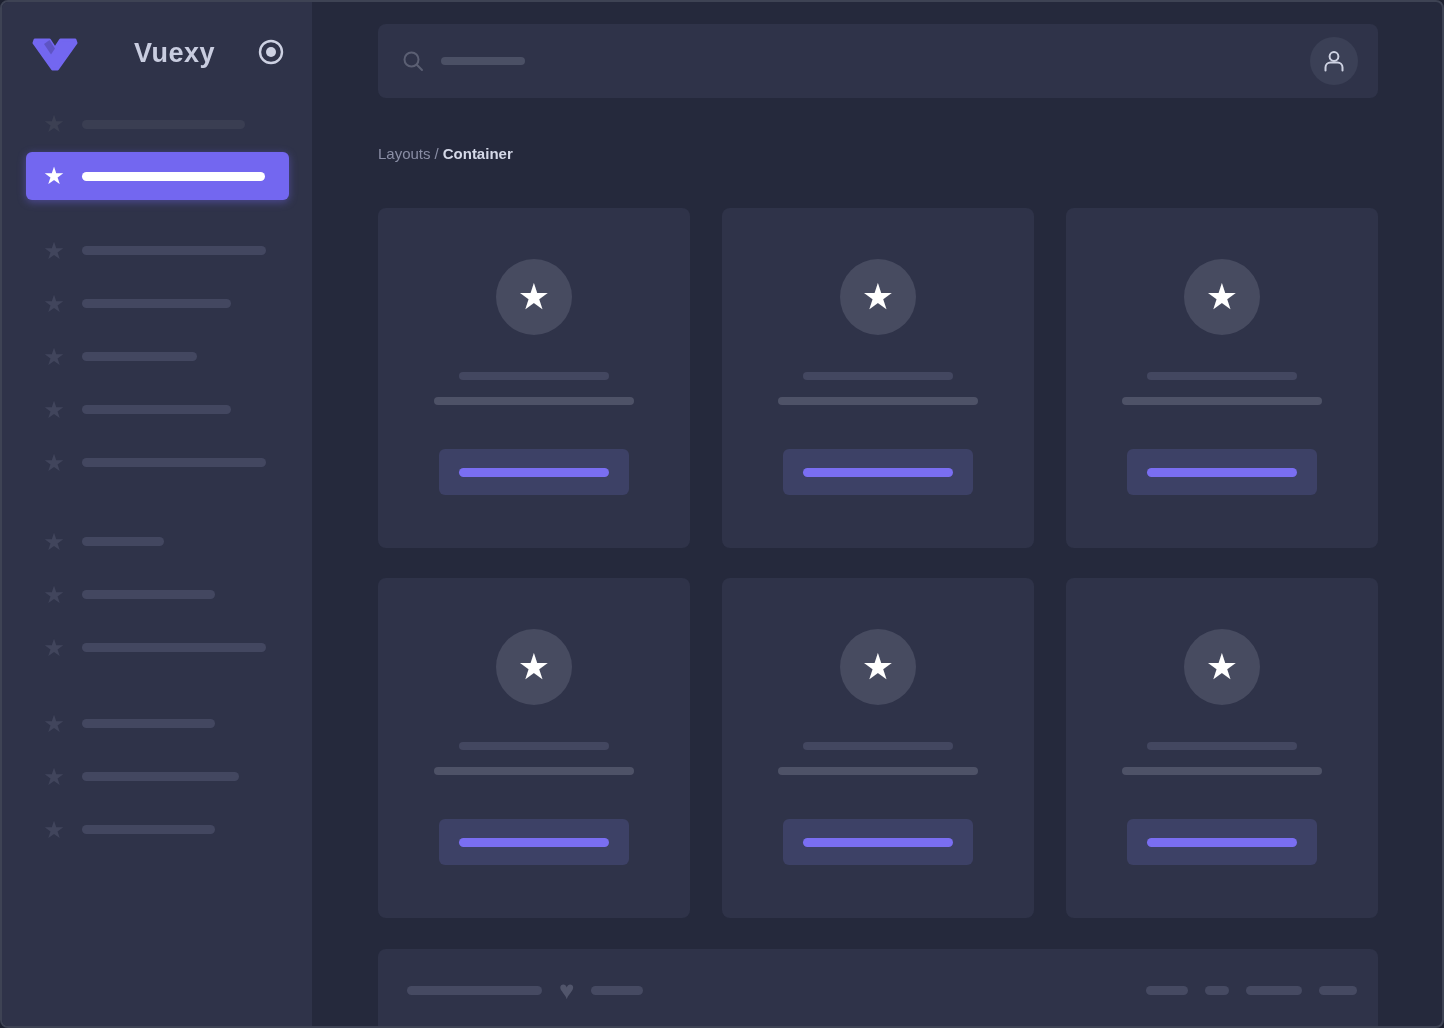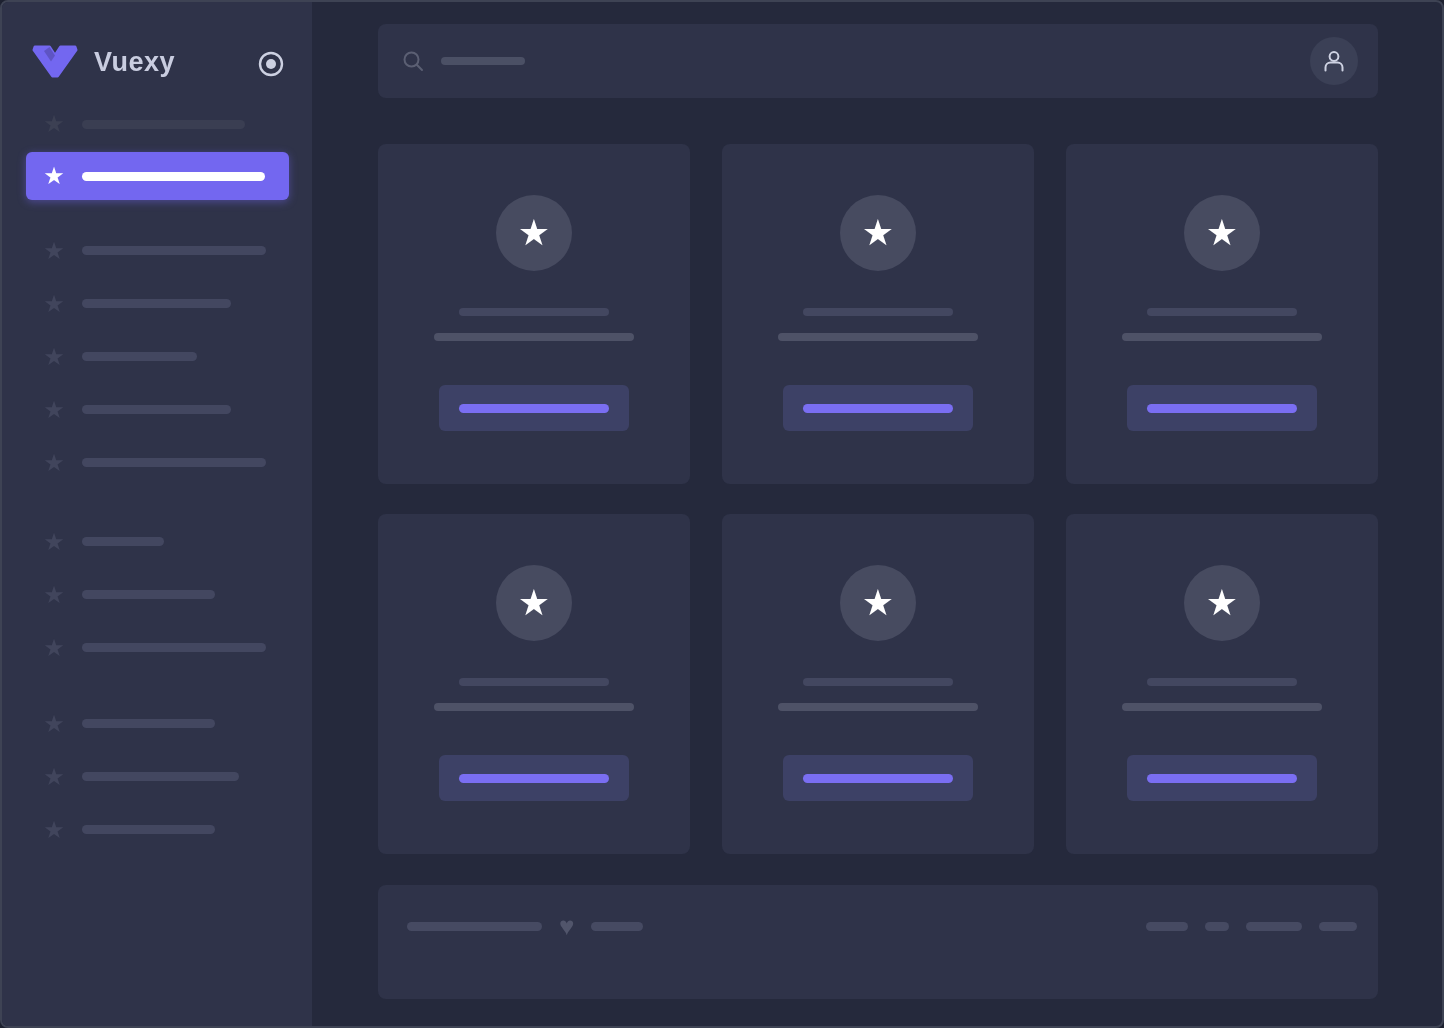--- a/index.html
+++ b/index.html
@@ -42,21 +42,21 @@
   }
   
   .sidebar{
     width:310px;flex:none;height:100%;
     background:var(--sidebar);
     overflow:hidden;
   }
   .side-top{
     padding:36px 27px 0 30px;
     height:76px;
-    display:flex;align-items:flex-end;
+    display:flex;align-items:flex-start;gap:40px;
   }
   .brand-name{
     font-size:27px;font-weight:700;color:var(--logo-text);
     margin-left:16px;letter-spacing:.5px;
   }
   .pin{margin-left:auto;display:flex;align-items:center;}
   .side-item{
     height:52px;display:flex;align-items:center;
     padding-left:40px;
   }
@@ -232,20 +232,23 @@
           <span class="search-ph"></span>
         </div>
         <div class="avatarbtn">
           <svg width="26" height="26" viewBox="0 0 26 26">
             <circle cx="13" cy="8.5" r="4.4" fill="none" stroke="#ced2e2" stroke-width="2"></circle>
             <path d="M4.5 22.5 v-3 a5 5 0 0 1 5-5 h7 a5 5 0 0 1 5 5 v3" fill="none" stroke="#ced2e2" stroke-width="2" stroke-linecap="round"></path>
           </svg>
         </div>
       </div>
 
+      <div class="breadcrumb">
+        <span class="lnk">Layouts</span><span class="sep">/</span><span class="cur">Container</span>
+      </div>
 
       <div class="grid" id="cards-grid">
           <div class="card">
             <div class="card-circle">
               <span class="cstar">★</span>
             </div>
             <span class="cline cline1" style="width: 150px;"></span>
             <span class="cline cline2" style="width: 200px;"></span>
             <div class="cbtn">
               <span class="cbtn-bar" style="width: 150px;"></span>

